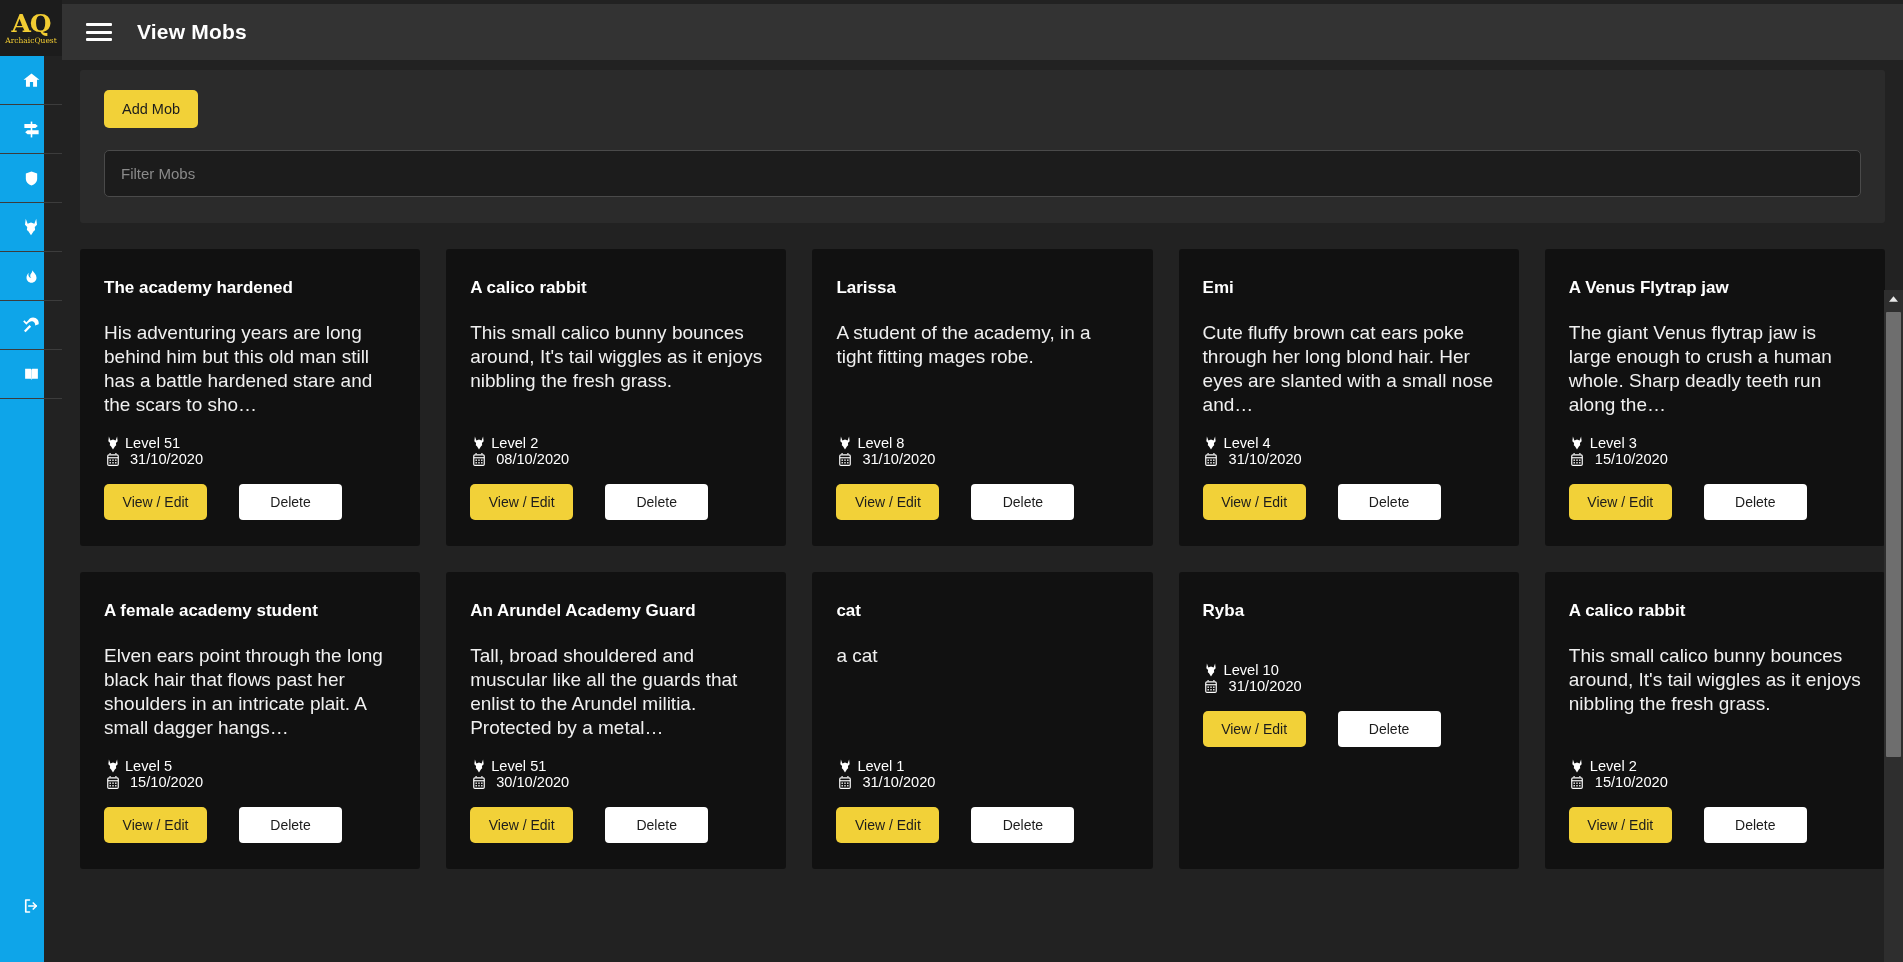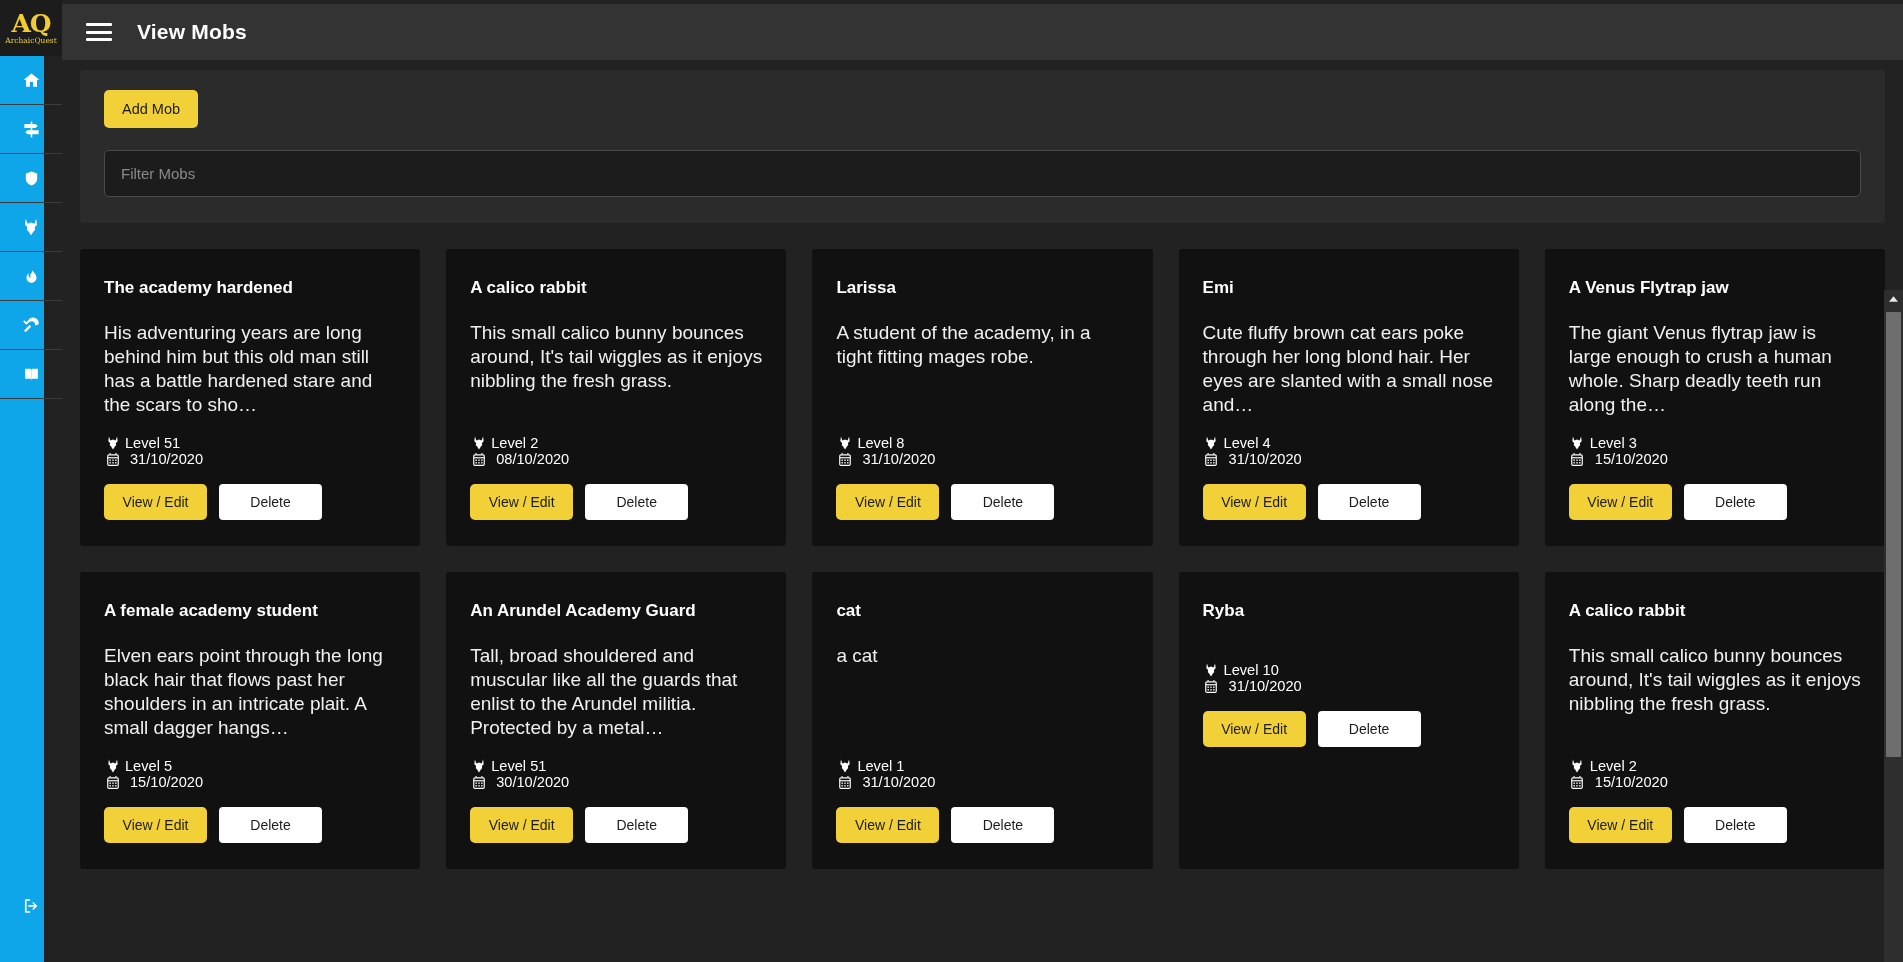--- a/index.html
+++ b/index.html
@@ -203,21 +203,21 @@
     width: 17px;
     display: inline-flex;
     align-items: center;
     justify-content: center;
     margin-right: 4px;
     flex: 0 0 auto;
   }
   .meta-row.date .mico { margin-right: 9px; }
   .card-actions {
     display: flex;
-    gap: 12px;
+    gap: 32px;
     margin-top: 17px;
   }
   .btn-view {
     background: #f2d138;
     color: #1c1c1c;
     border: none;
     border-radius: 5px;
     font-family: "Liberation Sans", sans-serif;
     font-size: 14px;
     padding: 10px 0;

